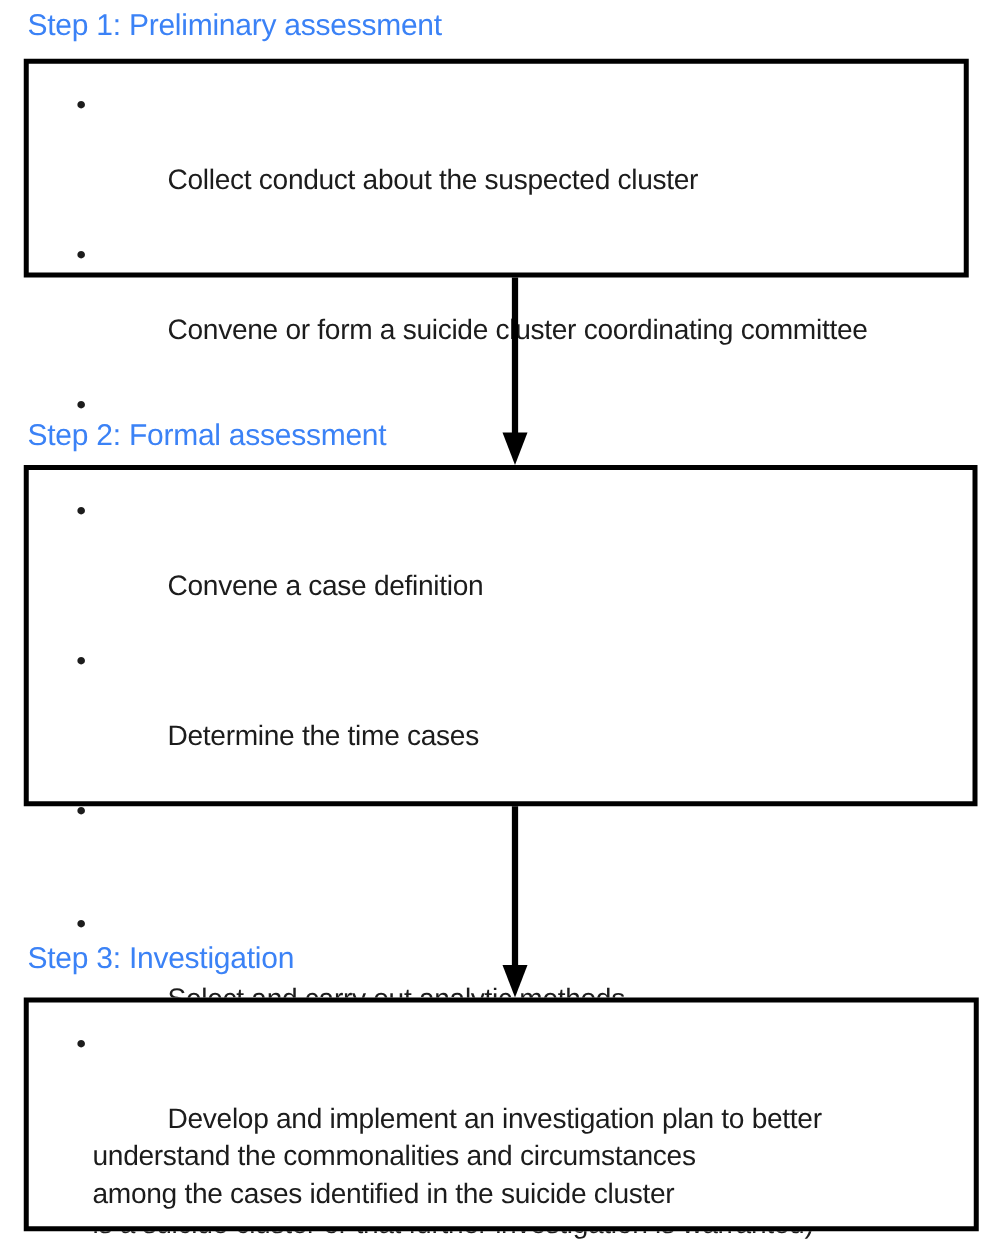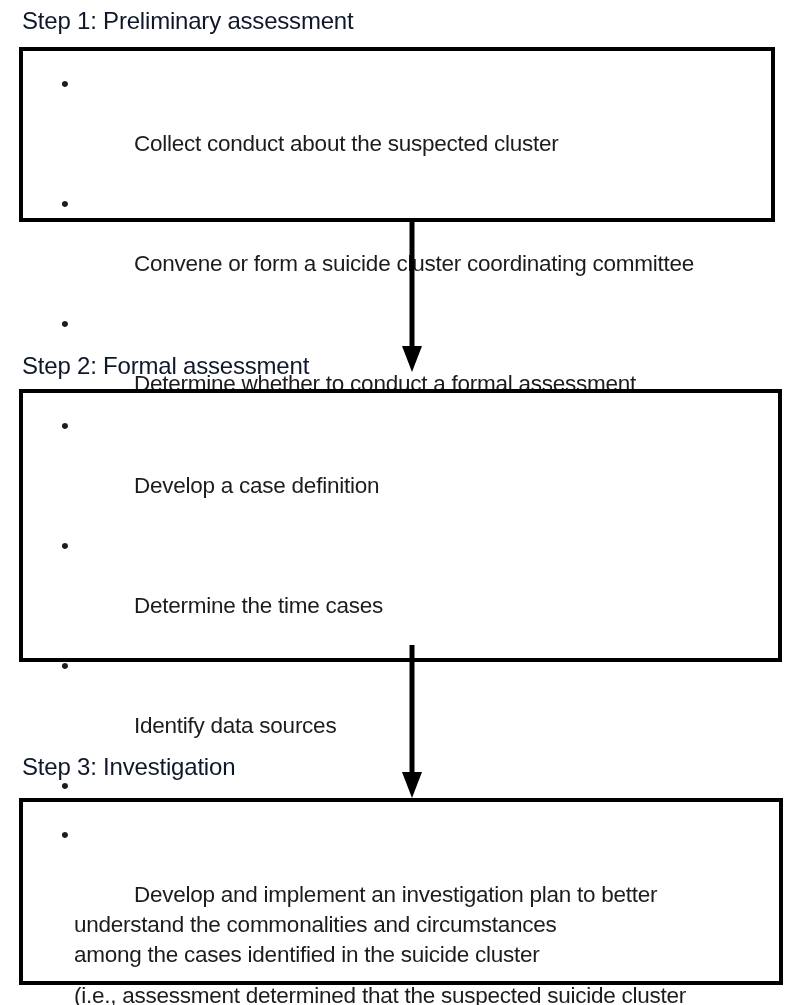--- a/index.html
+++ b/index.html
@@ -29,21 +29,21 @@
   .step-group {
     position: absolute;
   }
 
   .step-title {
     position: absolute;
     font-size: 24px;
     line-height: 28px;
     letter-spacing: -0.2px;
     white-space: nowrap;
-    color: #0f172a;
+    color: #3b82f6;
     font-weight: 400;
   }
 
   .step-box {
     position: absolute;
     box-sizing: border-box;
     border: 4px solid #000000;
     background: #ffffff;
   }
 
@@ -124,38 +124,37 @@
       </div>
 
     </div>
   </div>
 
   <div class="arrow" style="left:393px; top:222px; width:38px; height:150px;">
     <div class="arrow-shaft" style="height:126px;"></div>
     <div class="arrow-head"></div>
   </div>
 
-  <div class="step-group" style="left:0px; top:330px; width:796px; height:315px;margin-top:17px;">
+  <div class="step-group" style="left:0px; top:330px; width:796px; height:315px;">
 
     <div class="step-title" style="left:22px; top:5px;">Step 2: Formal assessment</div>
 
     <div class="step-box" style="left:19px; top:42px; width:763px; height:273px;">
 
       <div class="bullet-list">
         <div class="bullet-item">
           <span class="dot">•</span>
-          <span>Develop a case definition</span>
+          <span>Convene a case definition</span>
         </div>
         <div class="bullet-item">
           <span class="dot">•</span>
           <span>Determine the time cases</span>
         </div>
         <div class="bullet-item">
           <span class="dot">•</span>
-          <span>Identify data sources</span>
         </div>
         <div class="bullet-item">
           <span class="dot">•</span>
           <span>Select and carry out analytic methods</span>
         </div>
         <div class="bullet-item">
           <span class="dot">•</span>
           <span>Determine whether to conduct an investigation
 (i.e., assessment determined that the suspected suicide cluster
 is a suicide cluster or that further investigation is warranted)</span>

